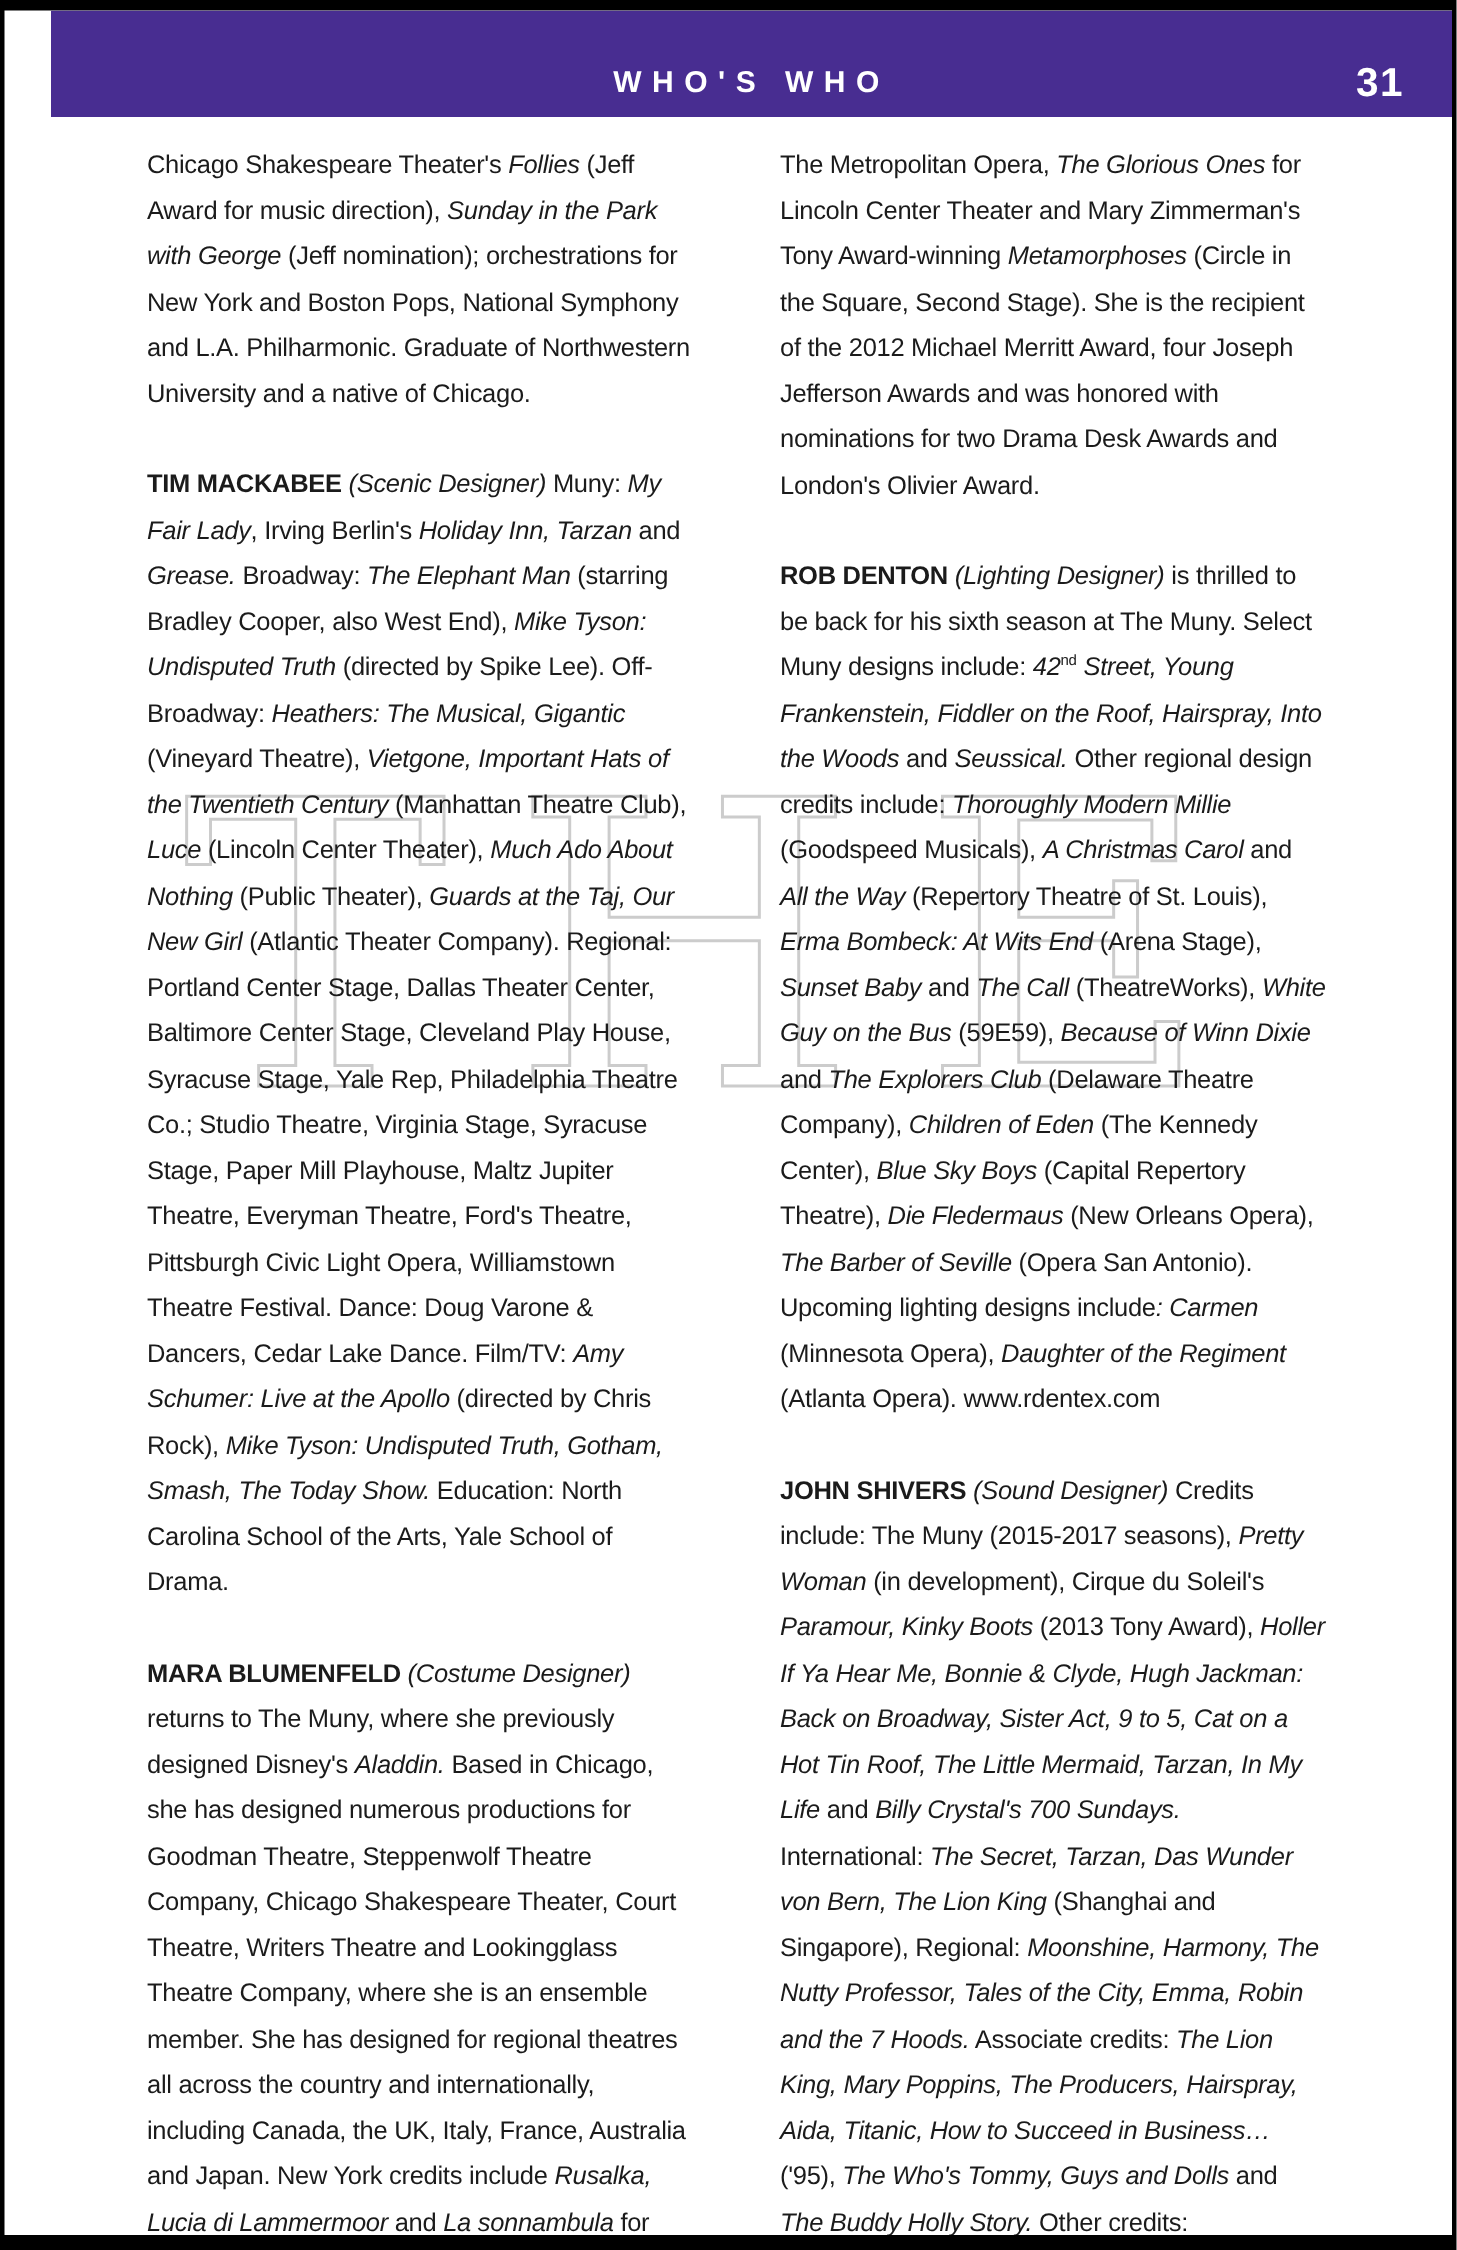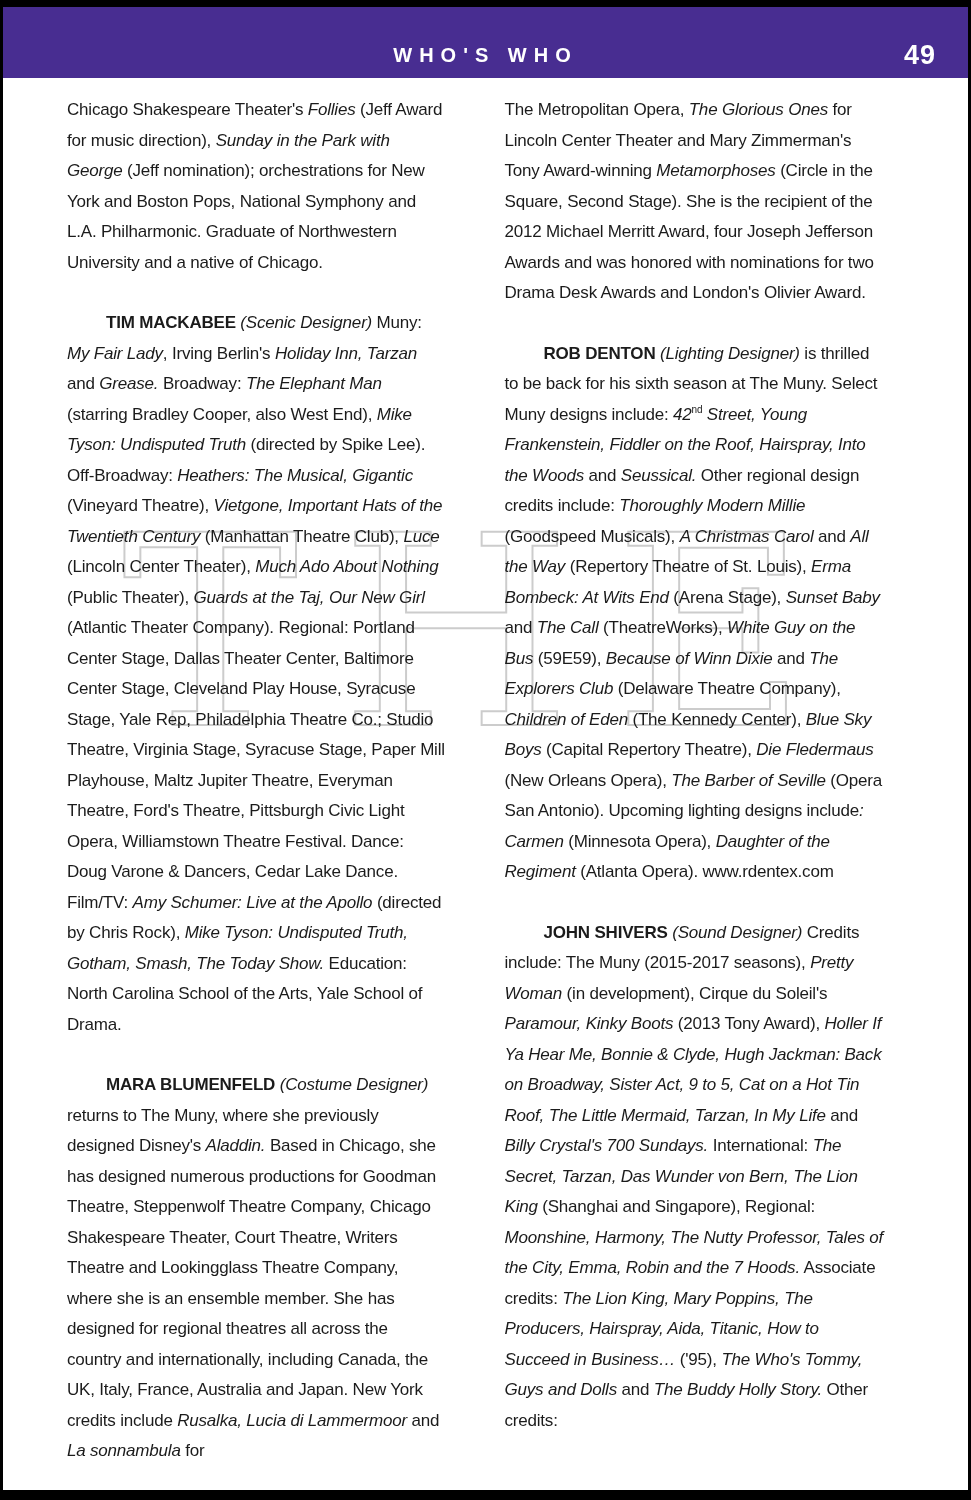--- a/index.html
+++ b/index.html
@@ -6,20 +6,21 @@
   body {
     width:971px; height:1500px;
     background:#000;
     position:relative;
     font-family:"Liberation Sans", sans-serif;
   }
   .page {
     position:absolute; top:7px; left:3px; right:3px; bottom:10px;
     background:#ffffff;
     overflow:hidden;
+    padding-left:31px;
   }
   .header-bar {
     height:71px;
     background:#482d91;
     position:relative;
     display:flex;
     align-items:flex-end;
     justify-content:center;
     padding-bottom:11px;
     box-sizing:border-box;
@@ -58,32 +59,32 @@
     padding:17px 84px 0 64px;
   }
   .col { flex:1; min-width:0; }
   .para {
     margin:0 0 30px 0;
     font-size:17px;
     line-height:30.5px;
     letter-spacing:-0.2px;
     color:#1b1b1b;
   }
-  .seg-b { font-weight:bold;margin-left:39px; }
+  .seg-b { font-weight:bold; }
   .seg-i { font-style:italic; }
   .seg-s { vertical-align:super; font-size:10px; line-height:0; }
 </style>
 </head>
 <body>
 
 <div class="page">
 
   <div class="header-bar">
     <span class="header-title">WHO'S WHO</span>
-    <span class="page-num">49</span>
+    <span class="page-num">31</span>
   </div>
 
   <div class="watermark">
     <div class="wm-line1">THE</div>
   </div>
 
   <div class="content">
     <div class="col">
         <p class="para"><span>Chicago Shakespeare Theater's </span><span class="seg-i">Follies</span><span>  (Jeff Award for music direction), </span><span class="seg-i">Sunday in the Park with George</span><span> (Jeff nomination); orchestrations for New York and Boston Pops, National Symphony and L.A. Philharmonic. Graduate of Northwestern University and a native of Chicago.</span></p>
         <p class="para"><span class="seg-b">TIM MACKABEE </span><span class="seg-i">(Scenic Designer)</span><span> Muny: </span><span class="seg-i">My Fair Lady</span><span>, Irving Berlin's </span><span class="seg-i">Holiday Inn, Tarzan</span><span> and </span><span class="seg-i">Grease.</span><span> Broadway: </span><span class="seg-i">The Elephant Man</span><span> (starring Bradley Cooper, also West End), </span><span class="seg-i">Mike Tyson: Undisputed Truth</span><span> (directed by Spike Lee). Off-Broadway: </span><span class="seg-i">Heathers: The Musical, Gigantic</span><span> (Vineyard Theatre), </span><span class="seg-i">Vietgone, Important Hats of the Twentieth Century</span><span> (Manhattan Theatre Club), </span><span class="seg-i">Luce</span><span> (Lincoln Center Theater), </span><span class="seg-i">Much Ado About Nothing</span><span> (Public Theater), </span><span class="seg-i">Guards at the Taj, Our New Girl</span><span> (Atlantic Theater Company). Regional: Portland Center Stage, Dallas Theater Center, Baltimore Center Stage, Cleveland Play House, Syracuse Stage, Yale Rep, Philadelphia Theatre Co.; Studio Theatre, Virginia Stage, Syracuse Stage, Paper Mill Playhouse, Maltz Jupiter Theatre, Everyman Theatre, Ford's Theatre, Pittsburgh Civic Light Opera, Williamstown Theatre Festival. Dance: Doug Varone &amp; Dancers, Cedar Lake Dance. Film/TV: </span><span class="seg-i">Amy Schumer: Live at the Apollo</span><span> (directed by Chris Rock), </span><span class="seg-i">Mike Tyson: Undisputed Truth, Gotham, Smash, The Today Show.</span><span> Education: North Carolina School of the Arts, Yale School of Drama.</span></p>

